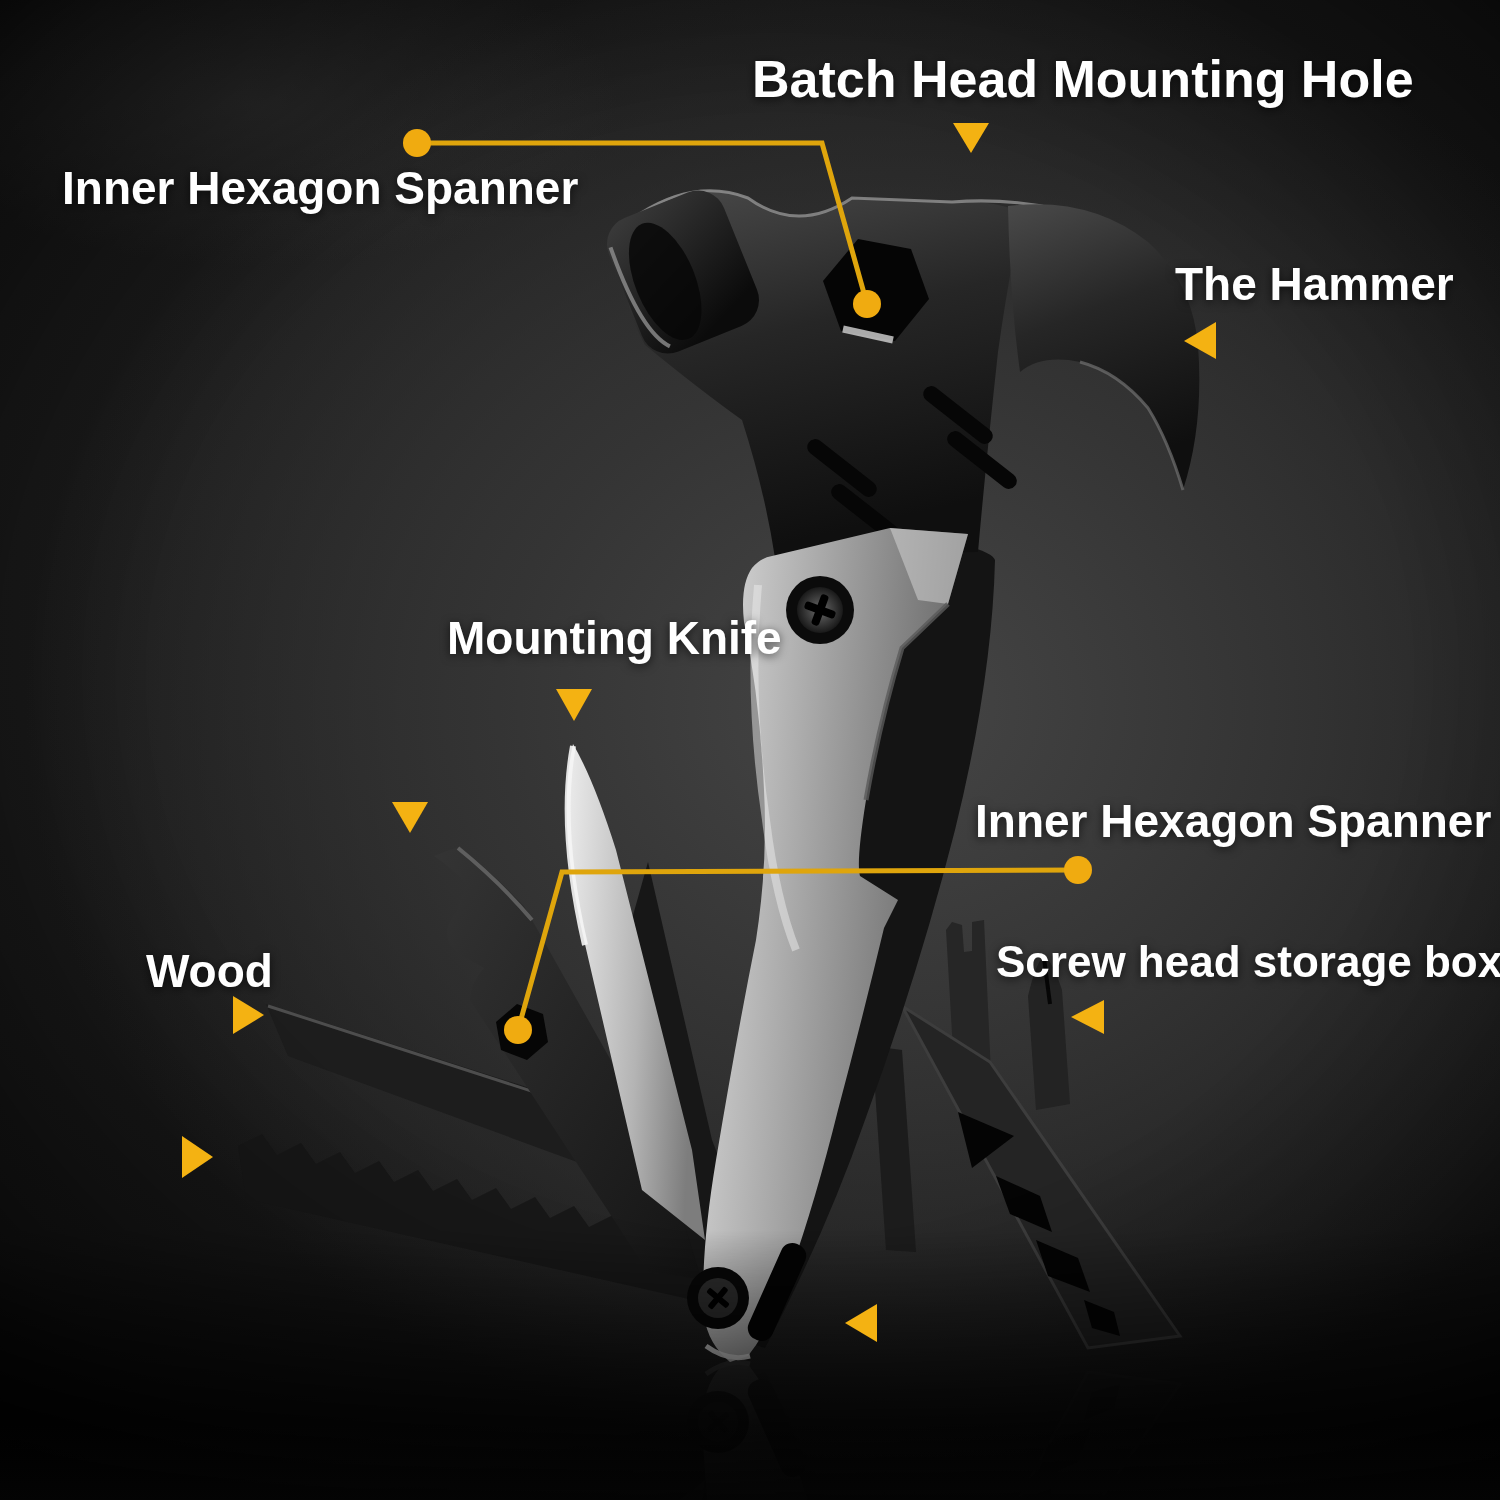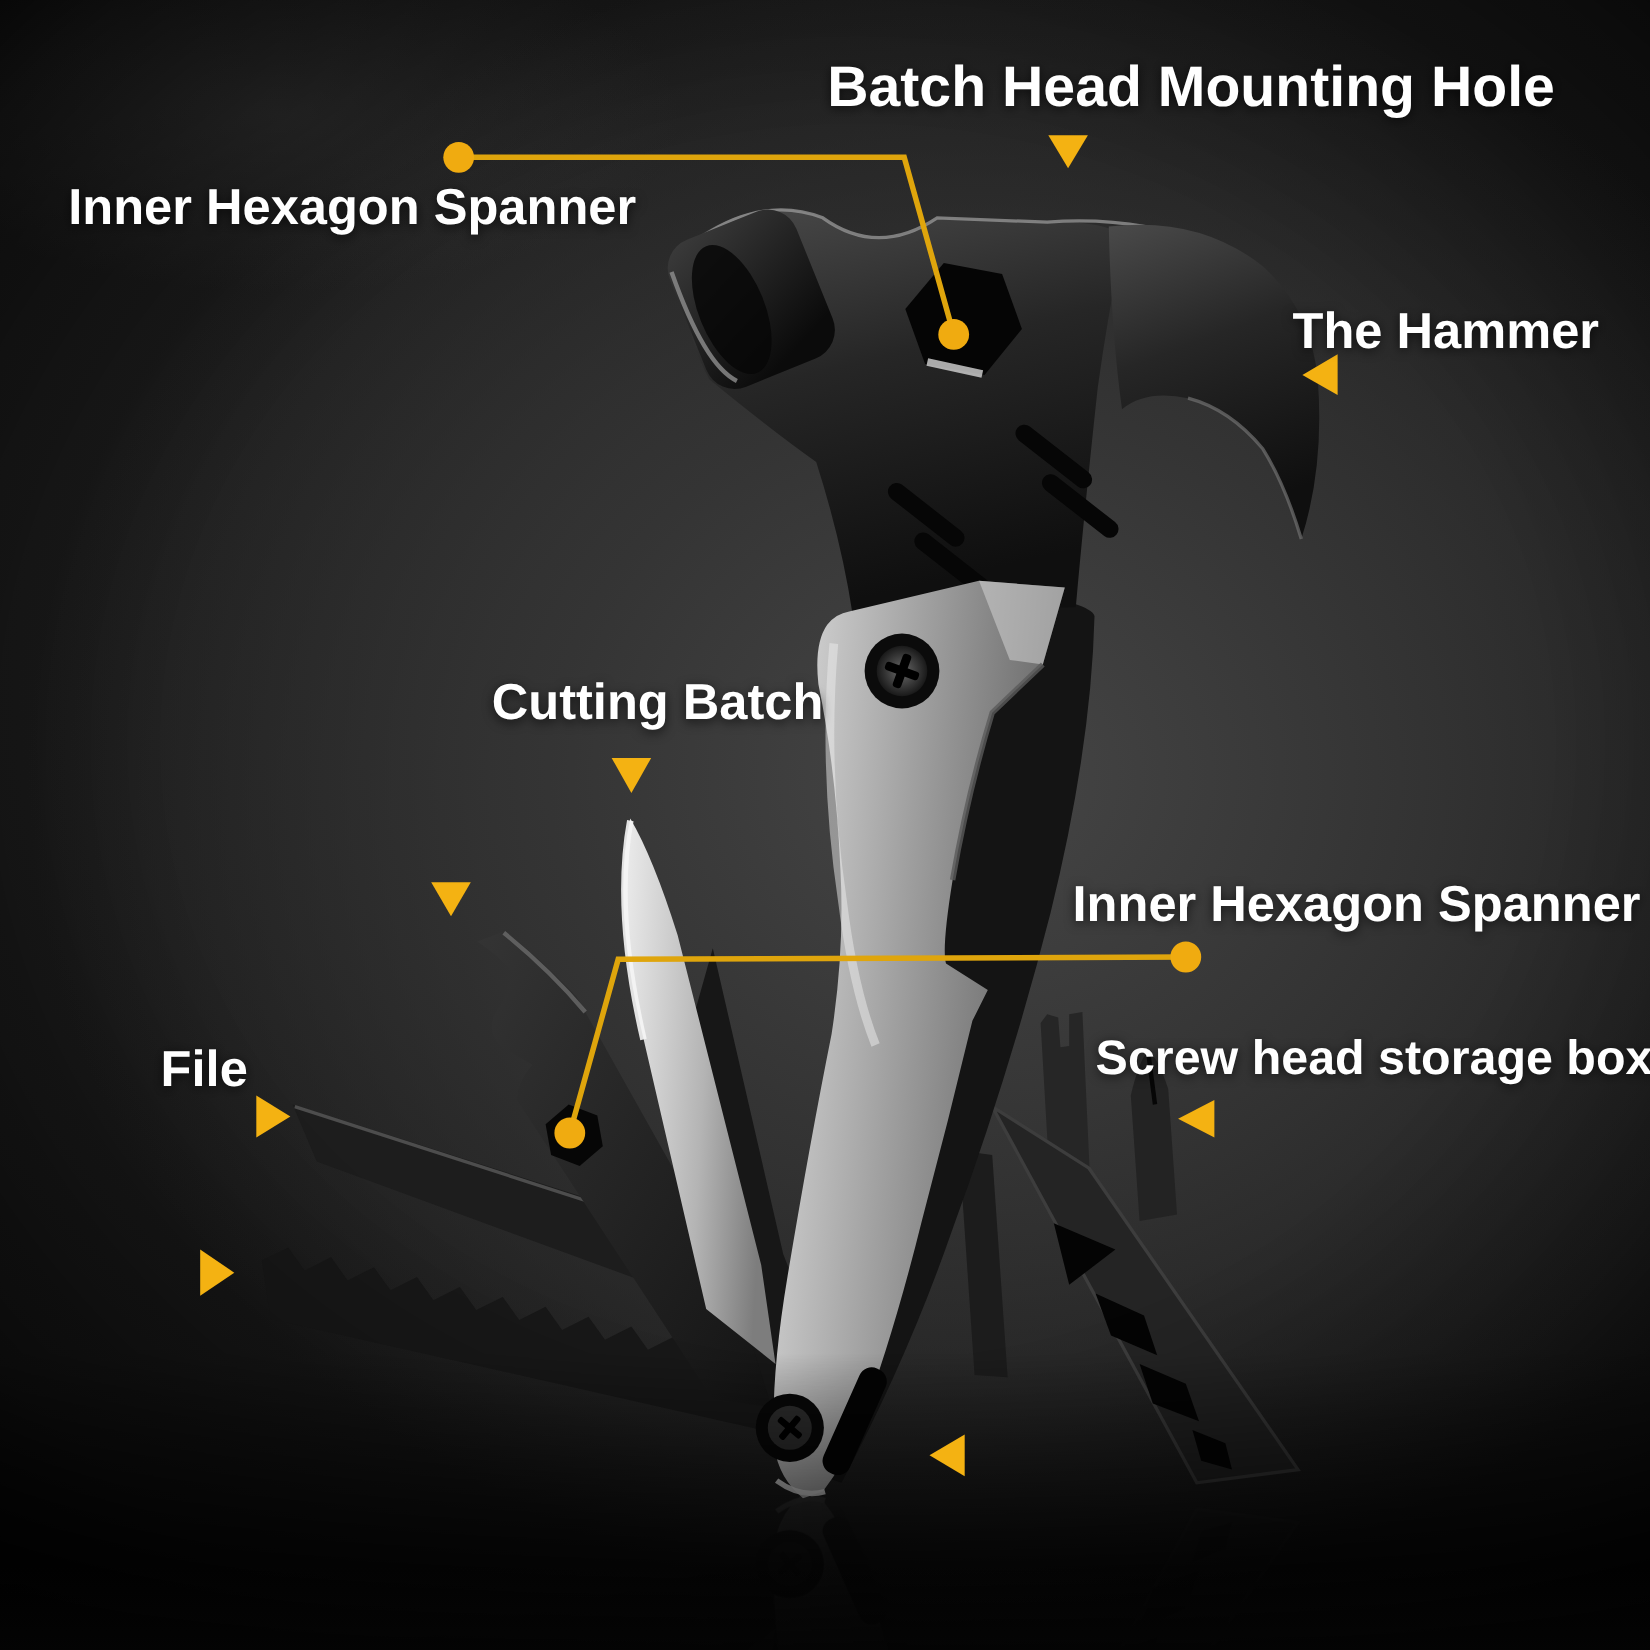--- a/index.html
+++ b/index.html
@@ -179,20 +179,20 @@
     <polygon points="392,802 428,802 410,833" fill="#F4B212"></polygon>
     <polygon points="233,996 233,1034 264,1015" fill="#F4B212"></polygon>
     <polygon points="1071,1017 1104,1000 1104,1034" fill="#F4B212"></polygon>
     <polygon points="182,1136 182,1178 213,1157" fill="#F4B212"></polygon>
     <polygon points="845,1323 877,1304 877,1342" fill="#F4B212"></polygon>
   </svg>
 
   <div class="layer">
     <div class="lbl lbl-batch" style="left:752px;top:52px">Batch Head Mounting Hole</div>
     <div class="lbl" style="left:62px;top:164px">Inner Hexagon Spanner</div>
-    <div class="lbl" style="left:1175px;top:276px">The Hammer</div>
-    <div class="lbl" style="left:447px;top:614px">Cutting Batch</div>
+    <div class="lbl" style="left:1175px;top:260px">The Hammer</div>
+    <div class="lbl" style="left:447px;top:614px">Mounting Knife</div>
     <div class="lbl" style="left:975px;top:797px">Inner Hexagon Spanner</div>
-    <div class="lbl" style="left:146px;top:947px">File</div>
+    <div class="lbl" style="left:146px;top:947px">Wood</div>
     <div class="lbl lbl-screw" style="left:996px;top:939px">Screw head storage box</div>
   </div>
 
 </div>
 
 </body></html>

